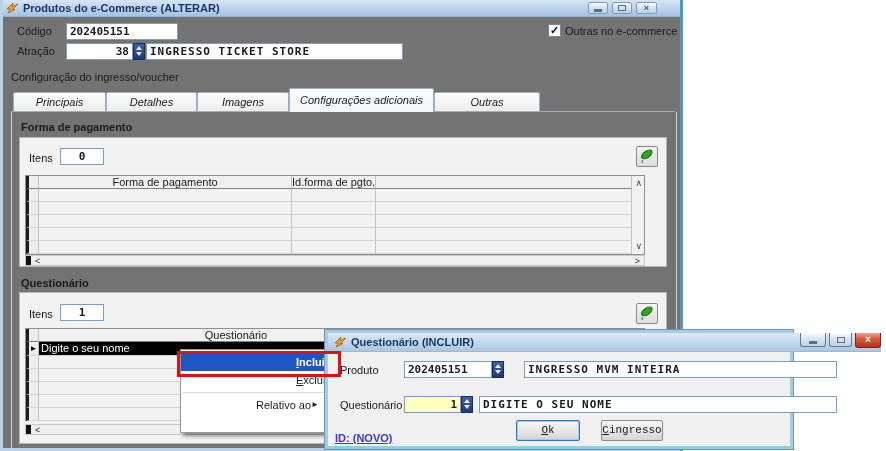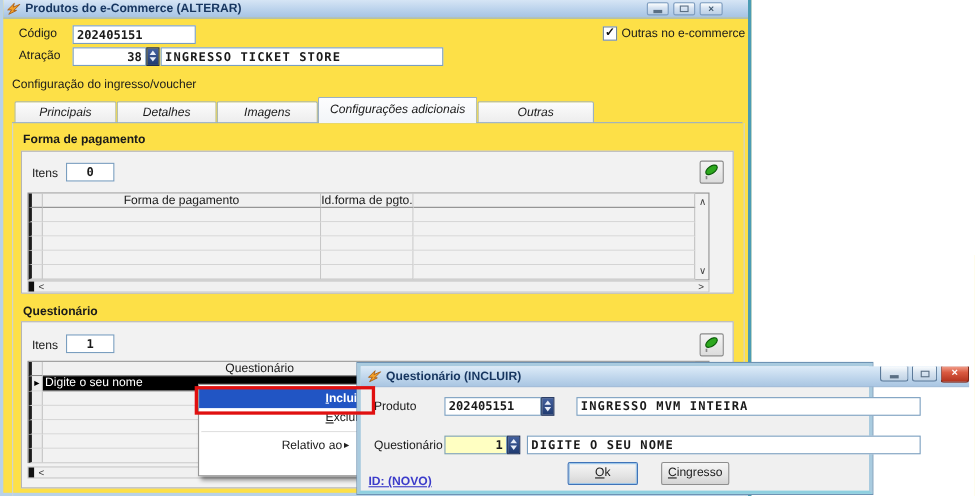--- a/index.html
+++ b/index.html
@@ -1,21 +1,21 @@
 <!DOCTYPE html>
 <html><head>
 <meta charset="utf-8">
 <style>
   html,body{margin:0;padding:0;background:#fff;}
   body{font-family:"Liberation Sans",sans-serif;font-size:11px;color:#1a1a1a;}
   .stage{position:relative;width:886px;height:451px;overflow:hidden;background:#ffffff;}
   .abs{position:absolute;}
 
   
-  .main-window{left:0;top:0;width:683px;height:451px;background:#fde047;
+  .main-window{left:0;top:0;width:683px;height:451px;background:#737373;
     border:3px solid #b9d2e8;border-top:none;box-sizing:border-box;z-index:1;}
   .mw-right-edge{left:680px;top:0;width:3px;height:451px;background:#4b9cb4;z-index:2;}
   .titlebar{left:0;top:0;width:100%;height:16px;
     background:linear-gradient(#d6e5f5,#b3cde9 70%,#a7c3e2);border-bottom:1px solid #93b2d2;}
   .titlebar-text{color:#16355f;font-weight:bold;line-height:16px;white-space:nowrap;}
   .cap-btn{box-sizing:border-box;border:1px solid #7e9cbe;border-radius:2px;text-align:center;
     background:linear-gradient(#fdfefe,#d5e2f1 45%,#bcd0e6);color:#41596f;}
   .cap-glyph-min{display:block;width:8px;height:3px;background:#5a6f84;margin:6px auto 0;}
   .cap-glyph-max{display:block;width:8px;height:6px;border:1px solid #5a6f84;margin:2px auto 0;box-sizing:border-box;}
   .cap-close-x{font-size:9px;font-weight:bold;line-height:10px;}
@@ -71,21 +71,21 @@
   
   .dialog{left:325px;top:330px;width:468px;height:119px;box-sizing:border-box;background:#f0f0f0;
     border:3px solid #a9cbdf;border-bottom-color:#8fd0e0;box-shadow:0 0 0 1px #6e93b4;z-index:40;}
   .dlg-titlebar{left:0;top:0;width:553px;height:18px;
     background:linear-gradient(#dcebf8,#b6cfe8 75%,#aac6e2);border-bottom:1px solid #9db9d6;}
   .dlg-btn{box-sizing:border-box;border:1px solid #5c7a9a;border-top:none;border-radius:0 0 3px 3px;text-align:center;
     background:linear-gradient(#fbfdfe,#d8e4f0 45%,#c0d2e4);color:#41596f;}
   .dlg-btn.close{background:linear-gradient(#f2a08c,#da5a41 40%,#b2321d);color:#fff;border-color:#7c2516;}
   .link{color:#3b3bca;text-decoration:underline;font-weight:bold;white-space:nowrap;}
   .btn{box-sizing:border-box;background:linear-gradient(#f6f6f6,#e4e4e4 60%,#d4d4d4);
-    border:1px solid #8e8e8e;border-radius:2px;text-align:center;line-height:18px;}
+    border:1px solid #8e8e8e;border-radius:2px;text-align:center;line-height:18px;font-family:Liberation Mono, monospace;}
   .btn.default{border:1px solid #3f73b8;box-shadow:0 0 0 1px #9ec6e8 inset;}
 </style>
 </head>
 <body>
 
 <div class="stage">
 
   <div class="abs main-window">
 
     <div class="abs titlebar">

